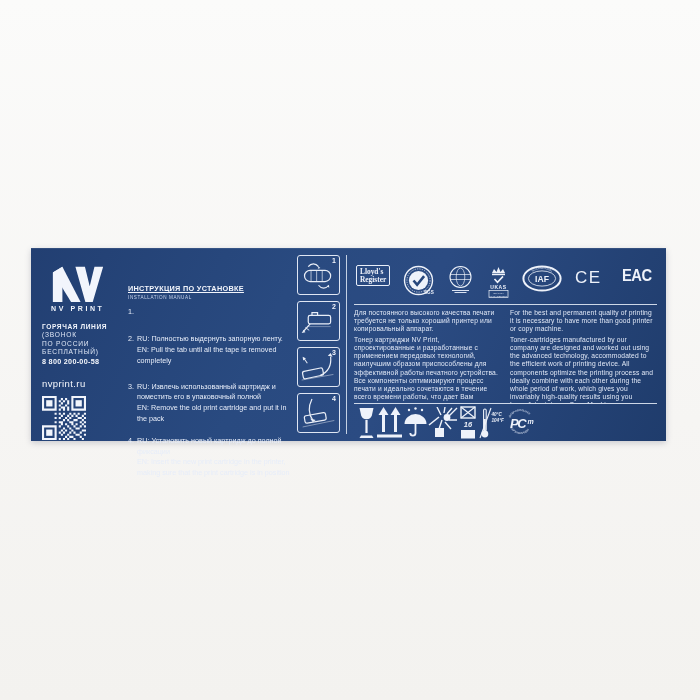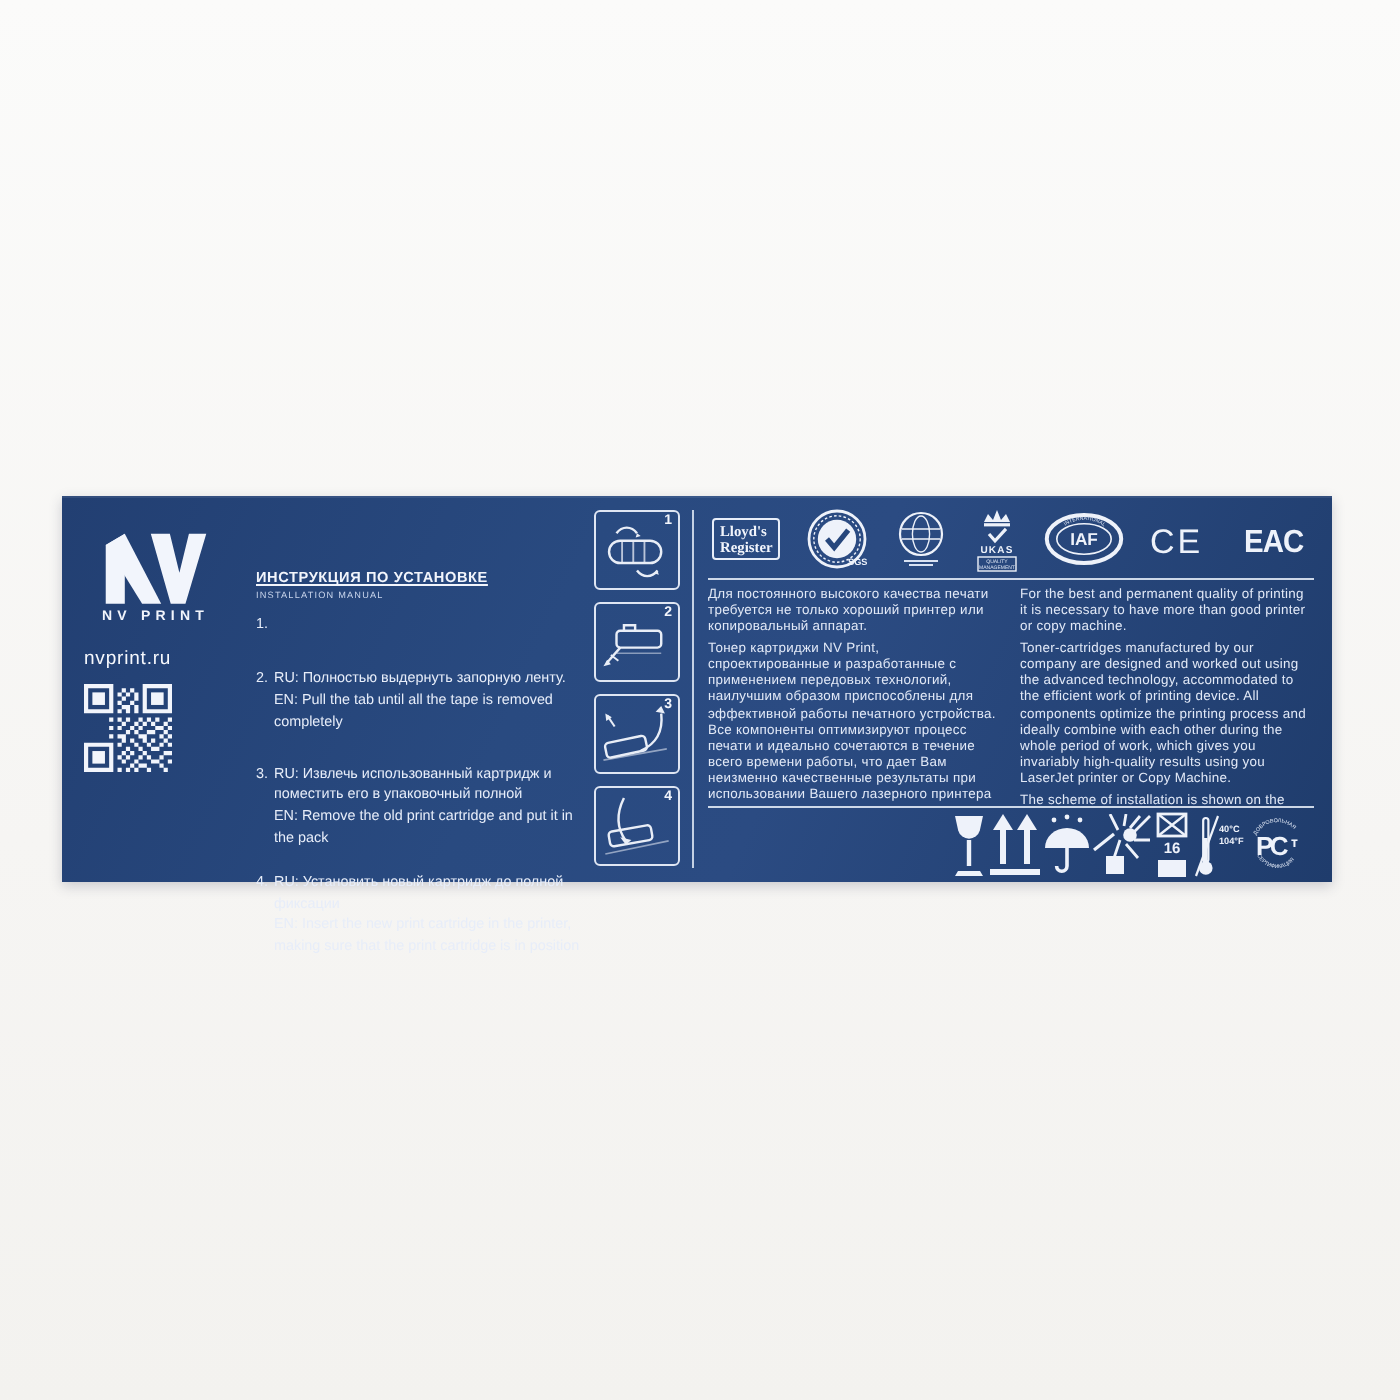--- a/index.html
+++ b/index.html
@@ -36,43 +36,50 @@
   .step:nth-child(2){margin-bottom:15px;}
   .step:nth-child(3){margin-bottom:11px;}
   
   .fig-col{position:absolute;left:266px;top:7px;width:46px;display:flex;flex-direction:column;gap:6px;}
   .fig{width:43px;height:40px;border:1.4px solid #dfe6f3;border-radius:3px;position:relative;box-sizing:border-box;}
   .fig-num{position:absolute;top:1px;right:3px;font-size:7px;font-weight:bold;color:#f2f5fc;}
   .fig svg{position:absolute;left:0;top:0;width:100%;height:100%;}
   .v-divider{position:absolute;left:315px;top:7px;bottom:7px;width:1px;background:rgba(235,242,252,.8);}
   
   .right-half{position:absolute;left:323px;top:0;width:303px;height:193px;display:flex;flex-direction:column;}
-  .logos-row{height:39px;display:flex;align-items:center;justify-content:space-between;padding:2px 2px 0 2px;}
+  .logos-row{height:39px;display:flex;align-items:flex-start;justify-content:space-between;padding:17px 2px 0 2px;}
   .rule{border-top:1px solid rgba(235,242,252,.85);height:0;}
   .text-row{flex:1;display:flex;gap:9px;padding-top:4px;overflow:hidden;}
   .col-ru,.col-en{width:148px;font-size:6.7px;line-height:8.15px;letter-spacing:.15px;color:#e2e9f7;}
   .col-ru p,.col-en p{margin:0 0 2.5px 0;}
-  .icons-row{height:37px;display:flex;align-items:center;justify-content:flex-end;padding:0 3px;}
+  .icons-row{height:37px;display:flex;align-items:center;justify-content:flex-start;padding:0 3px;font-style:italic;}
   .lloyds{border:1px solid #e8eef9;border-radius:2px;padding:2px 3px;font-family:"Liberation Serif",serif;font-size:7.4px;line-height:7.6px;font-weight:bold;color:#f2f5fc;}
   svg text{font-family:"Liberation Sans",sans-serif;}
 </style>
 </head>
 <body>
 
 <div class="band">
 
   <div class="brand-col">
     <svg class="nv-logo" viewBox="0 0 120 92">
       <g fill="#f2f5fc">
         <polygon points="2,24 24,11 24,92 2,92"></polygon>
         <polygon points="2,24 24,11 66,92 44,92"></polygon>
         <polygon points="54,11 76,11 87,56 98,11 118,11 94,92 77,92"></polygon>
       </g>
     </svg>
     <div class="nv-wordmark">NV PRINT</div>
+    <div class="hotline">
+      <div class="ht-title">ГОРЯЧАЯ ЛИНИЯ</div>
+      <div>(ЗВОНОК</div>
+      <div>ПО РОССИИ</div>
+      <div>БЕСПЛАТНЫЙ)</div>
+      <div class="phone">8 800 200-00-58</div>
+    </div>
     <div class="site">nvprint.ru</div>
     <svg class="qr" viewBox="0 0 21 21">
       <g fill="#f2f5fc">
         <path fill-rule="evenodd" d="M0,0h7v7H0zM1,1h5v5H1z"></path>
           <rect x="2" y="2" width="3" height="3"></rect>
         <path fill-rule="evenodd" d="M14,0h7v7h-7zM15,1h5v5h-5z"></path>
           <rect x="16" y="2" width="3" height="3"></rect>
         <path fill-rule="evenodd" d="M0,14h7v7H0zM1,15h5v5h-5z"></path>
           <rect x="2" y="16" width="3" height="3"></rect>
         <path d="M9 1h1v1H9zM11 1h1v1h-1zM8 2h1v1H8zM10 2h1v1h-1zM12 2h1v1h-1zM9 3h1v1H9zM12 3h1v1h-1zM8 4h1v1H8zM11 4h1v1h-1zM9 5h1v1H9zM10 5h1v1h-1zM12 5h1v1h-1zM8 6h1v1H8zM10 6h1v1h-1zM12 6h1v1h-1zM6 8h1v1H6zM6 10h1v1H6zM6 12h1v1H6zM8 8h1v1H8zM10 8h1v1h-1zM13 8h1v1h-1zM15 8h1v1h-1zM17 8h1v1h-1zM20 8h1v1h-1zM9 9h1v1H9zM12 9h1v1h-1zM14 9h1v1h-1zM16 9h1v1h-1zM19 9h1v1h-1zM8 10h1v1H8zM11 10h1v1h-1zM13 10h1v1h-1zM17 10h1v1h-1zM18 10h1v1h-1zM20 10h1v1h-1zM10 11h1v1h-1zM12 11h1v1h-1zM15 11h1v1h-1zM16 11h1v1h-1zM19 11h1v1h-1zM8 12h1v1H8zM9 12h1v1H9zM13 12h1v1h-1zM14 12h1v1h-1zM18 12h1v1h-1zM20 12h1v1h-1zM9 13h1v1H9zM11 13h1v1h-1zM14 13h1v1h-1zM16 13h1v1h-1zM19 13h1v1h-1zM8 14h1v1H8zM12 14h1v1h-1zM15 14h1v1h-1zM18 14h1v1h-1zM20 14h1v1h-1zM10 15h1v1h-1zM13 15h1v1h-1zM16 15h1v1h-1zM17 15h1v1h-1zM9 16h1v1H9zM11 16h1v1h-1zM14 16h1v1h-1zM19 16h1v1h-1zM20 16h1v1h-1zM8 17h1v1H8zM10 17h1v1h-1zM13 17h1v1h-1zM15 17h1v1h-1zM18 17h1v1h-1zM9 18h1v1H9zM12 18h1v1h-1zM16 18h1v1h-1zM17 18h1v1h-1zM20 18h1v1h-1zM11 19h1v1h-1zM13 19h1v1h-1zM14 19h1v1h-1zM18 19h1v1h-1zM8 20h1v1H8zM10 20h1v1h-1zM12 20h1v1h-1zM15 20h1v1h-1zM19 20h1v1h-1z"></path>

